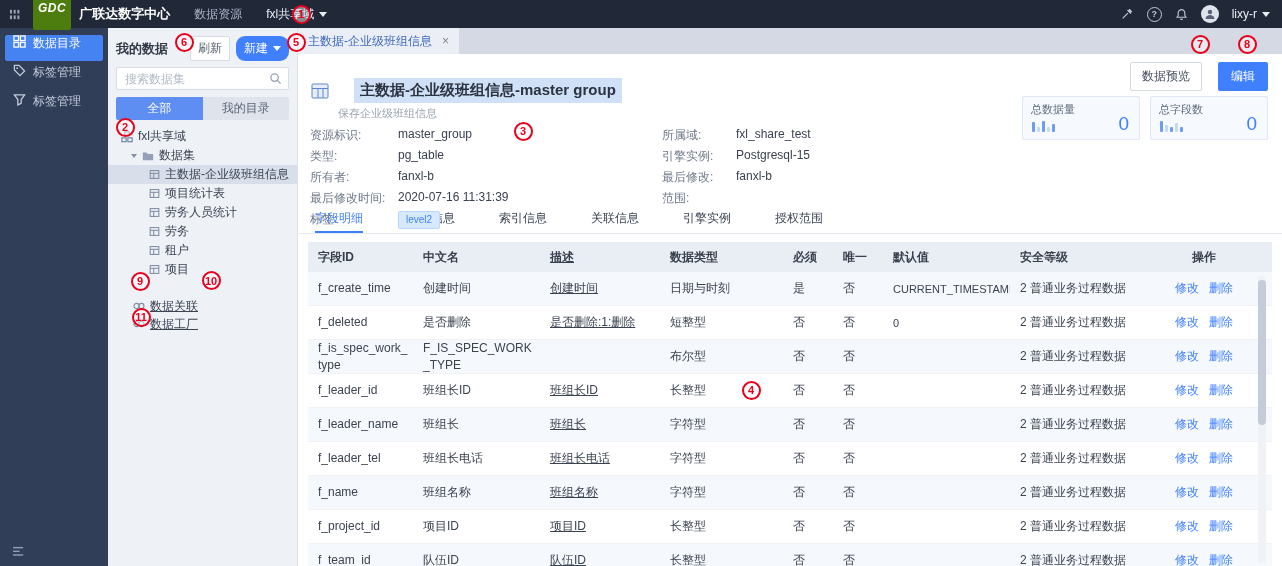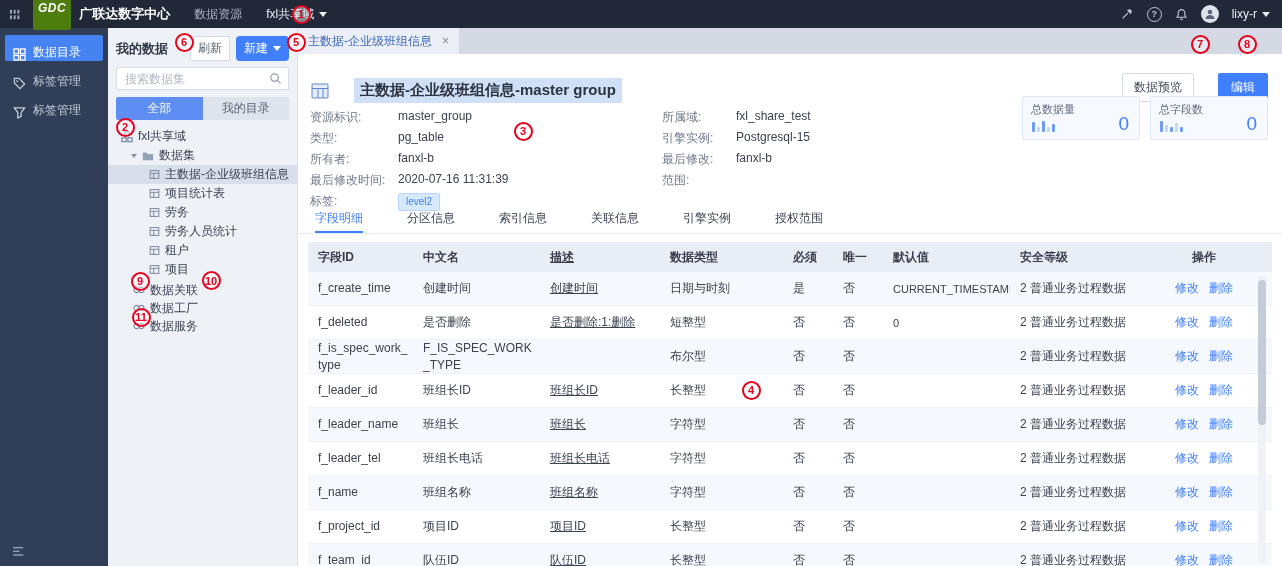--- a/index.html
+++ b/index.html
@@ -16,58 +16,58 @@
   .top-domain{color:#e9edf5;display:flex;align-items:center;gap:5px;cursor:pointer;}
   .caret{width:0;height:0;border-left:4px solid transparent;border-right:4px solid transparent;border-top:5px solid currentColor;display:inline-block;}
   .top-right{margin-left:auto;display:flex;align-items:center;gap:13px;}
   .icon-btn{cursor:pointer;display:flex;align-items:center;}
   .help-circle{width:13px;height:13px;border:1px solid #c0c7d6;border-radius:50%;color:#c0c7d6;font-size:9px;display:flex;align-items:center;justify-content:center;font-weight:bold;}
   .avatar{width:18px;height:18px;border-radius:50%;background:#dfe3eb;display:flex;align-items:center;justify-content:center;overflow:hidden;}
   .username{display:flex;align-items:center;gap:5px;color:#e9edf5;cursor:pointer;}
 
   
   .sidebar{position:absolute;top:28px;left:0;bottom:0;width:108px;background:#313e58;padding-top:7px;box-sizing:border-box;z-index:2;}
-  .side-item{height:26px;margin:0 5px 3px;display:flex;align-items:flex-end;gap:7px;padding-left:8px;border-radius:2px;color:#c2cad9;font-size:12px;cursor:pointer;}
+  .side-item{height:26px;margin:0 5px 3px;display:flex;align-items:flex-start;gap:7px;padding-left:8px;border-radius:2px;color:#c2cad9;font-size:12px;cursor:pointer;}
   .side-item.active{background:#4583f2;color:#fff;}
   .collapse-btn{position:absolute;left:13px;bottom:9px;cursor:pointer;color:#939db0;}
 
   
   .panel{position:absolute;top:28px;left:108px;bottom:0;width:190px;background:#eef1f6;border-right:1px solid #dde1e9;box-sizing:border-box;z-index:2;}
   .panel-head{display:flex;align-items:center;margin:8px 8px 0;gap:6px;}
   .panel-title{font-size:13px;font-weight:bold;color:#333a47;flex:1;}
   .btn-refresh{background:#fff;border:1px solid #d6dbe4;color:#555e6d;font-size:12px;padding:3px 7px;border-radius:2px;cursor:pointer;font-family:inherit;}
-  .btn-create{background:#4080ff;border:none;color:#fff;font-size:12px;padding:4px 8px;border-radius:4px;display:flex;align-items:center;gap:5px;cursor:pointer;font-family:inherit;}
+  .btn-create{background:#4080ff;border:none;color:#fff;font-size:12px;padding:4px 8px;border-radius:9px;display:flex;align-items:center;gap:5px;cursor:pointer;font-family:inherit;}
   .search-box{position:relative;margin:6px 8px 0;}
   .search-box input{width:100%;height:23px;border:1px solid #d8dde6;border-radius:2px;background:#fff;font-size:12px;padding:0 24px 0 8px;color:#333;outline:none;box-sizing:border-box;font-family:inherit;}
   .search-box input::placeholder{color:#b3bac7;}
   .search-ic{position:absolute;right:7px;top:5px;cursor:pointer;}
   .seg{display:flex;margin:7px 8px 0;height:23px;border-radius:2px;overflow:hidden;font-size:12px;}
   .seg-item{flex:1;display:flex;align-items:center;justify-content:center;background:#dfe4ec;color:#5b6475;cursor:pointer;}
   .seg-item.active{background:#5e8ef2;color:#fff;}
   .tree{margin-top:7px;font-size:12px;color:#3c4453;}
   .tree-row{height:19px;display:flex;align-items:center;gap:5px;cursor:pointer;white-space:nowrap;}
   .tree-root{padding-left:13px;}
   .tree-folder{padding-left:23px;}
   .tree-leaf{padding-left:41px;}
   .tree-leaf.selected{background:#d8dfeb;}
   .tcaret{width:0;height:0;border-left:3.5px solid transparent;border-right:3.5px solid transparent;border-top:4.5px solid #8791a4;display:inline-block;}
-  .tree-links{margin-top:2px;}
+  .tree-links{margin-top:18px;text-decoration:underline;}
   .tree-link{height:18px;padding-left:25px;display:flex;align-items:center;gap:5px;cursor:pointer;}
 
   
   .main{position:absolute;top:28px;left:298px;right:0;bottom:0;}
   .tabstrip{height:26px;background:#d4d9e3;display:flex;align-items:stretch;}
   .tab{background:#ebeff5;display:flex;align-items:center;gap:10px;padding:0 10px;font-size:12px;color:#3f68bd;cursor:pointer;}
   .tab-close{color:#7e8796;cursor:pointer;font-size:12px;}
   .content{position:absolute;top:26px;left:0;right:0;bottom:0;background:#fff;overflow:hidden;}
   .doc-header{position:relative;height:152px;padding:6px 12px 0;box-sizing:border-box;}
   .title-row{display:flex;align-items:center;gap:24px;margin-top:18px;}
   .doc-title{font-size:15px;font-weight:bold;color:#2c3340;background:#cfe0f7;padding:3px 6px;}
   .doc-sub{font-size:11px;color:#9aa3b2;margin:3px 0 0 28px;}
-  .actions{position:absolute;top:19px;right:14px;display:flex;gap:24px;}
+  .actions{position:absolute;top:8px;right:14px;display:flex;gap:16px;}
   .btn-preview{background:#fff;border:1px solid #d3d9e3;color:#444c5b;font-size:12px;padding:5px 11px;border-radius:2px;cursor:pointer;font-family:inherit;}
   .btn-edit{background:#4080ff;border:none;color:#fff;font-size:12px;padding:5px 13px;border-radius:2px;cursor:pointer;font-family:inherit;}
   .meta{display:flex;margin-top:6px;}
   .meta-col{display:flex;flex-direction:column;}
   .meta-col.left{width:352px;}
   .meta-col.right{width:330px;}
   .meta-row{display:flex;min-height:21px;align-items:flex-start;font-size:12px;}
   .meta-label{color:#707a8a;flex:none;}
   .left .meta-label{width:88px;}
   .right .meta-label{width:74px;}
@@ -267,31 +267,31 @@
             <span>项目统计表</span>
           </div>
           <div class="tree-row tree-leaf">
             <span>
               <svg width="11" height="11" viewBox="0 0 14 14" fill="none" stroke="#7f8ba1" stroke-width="1.3">
                 <rect x="1.5" y="2" width="11" height="10"></rect>
                 <line x1="1.5" y1="5.5" x2="12.5" y2="5.5"></line>
                 <line x1="6" y1="5.5" x2="6" y2="12"></line>
               </svg>
             </span>
-            <span>劳务</span>
+            <span>劳务人员统计</span>
           </div>
           <div class="tree-row tree-leaf">
             <span>
               <svg width="11" height="11" viewBox="0 0 14 14" fill="none" stroke="#7f8ba1" stroke-width="1.3">
                 <rect x="1.5" y="2" width="11" height="10"></rect>
                 <line x1="1.5" y1="5.5" x2="12.5" y2="5.5"></line>
                 <line x1="6" y1="5.5" x2="6" y2="12"></line>
               </svg>
             </span>
-            <span>劳务人员统计</span>
+            <span>劳务</span>
           </div>
           <div class="tree-row tree-leaf">
             <span>
               <svg width="11" height="11" viewBox="0 0 14 14" fill="none" stroke="#7f8ba1" stroke-width="1.3">
                 <rect x="1.5" y="2" width="11" height="10"></rect>
                 <line x1="1.5" y1="5.5" x2="12.5" y2="5.5"></line>
                 <line x1="6" y1="5.5" x2="6" y2="12"></line>
               </svg>
             </span>
             <span>租户</span>
@@ -318,29 +318,20 @@
             <span>数据关联</span>
           </div>
           <div class="tree-link">
             <span>
               <svg width="12" height="10" viewBox="0 0 14 10" fill="none" stroke="#7f8ba1" stroke-width="1.3">
                 <circle cx="4.2" cy="5" r="3"></circle>
                 <circle cx="9.8" cy="5" r="3"></circle>
               </svg>
             </span>
             <span>数据工厂</span>
-          </div>
-          <div class="tree-link">
-            <span>
-              <svg width="12" height="10" viewBox="0 0 14 10" fill="none" stroke="#7f8ba1" stroke-width="1.3">
-                <circle cx="4.2" cy="5" r="3"></circle>
-                <circle cx="9.8" cy="5" r="3"></circle>
-              </svg>
-            </span>
-            <span>数据服务</span>
           </div>
         </div>
     </div>
   </aside>
 
   <main class="main">
     <div class="tabstrip">
       <div class="tab">
         <span>主数据-企业级班组信息</span>
         <span class="tab-close">×</span>
@@ -352,20 +343,21 @@
           <span class="doc-icon">
             <svg width="20" height="20" viewBox="0 0 20 20">
                 <rect x="2" y="3" width="16" height="14" rx="1" fill="#e8eef9" stroke="#5b86d7"></rect>
                 <line x1="2" y1="7.5" x2="18" y2="7.5" stroke="#5b86d7"></line>
                 <line x1="8" y1="7.5" x2="8" y2="17" stroke="#5b86d7"></line>
                 <line x1="13" y1="7.5" x2="13" y2="17" stroke="#5b86d7"></line>
               </svg>
           </span>
           <span class="doc-title">主数据-企业级班组信息-master group</span>
         </div>
+        <div class="doc-sub">保存企业级班组信息</div>
         <div class="actions">
           <button class="btn-preview">数据预览</button>
           <button class="btn-edit">编辑</button>
         </div>
         <div class="meta">
           <div class="meta-col left">
             <div class="meta-row">
                 <span class="meta-label">资源标识:</span>
                 <span class="meta-value">master_group</span>
               </div>

